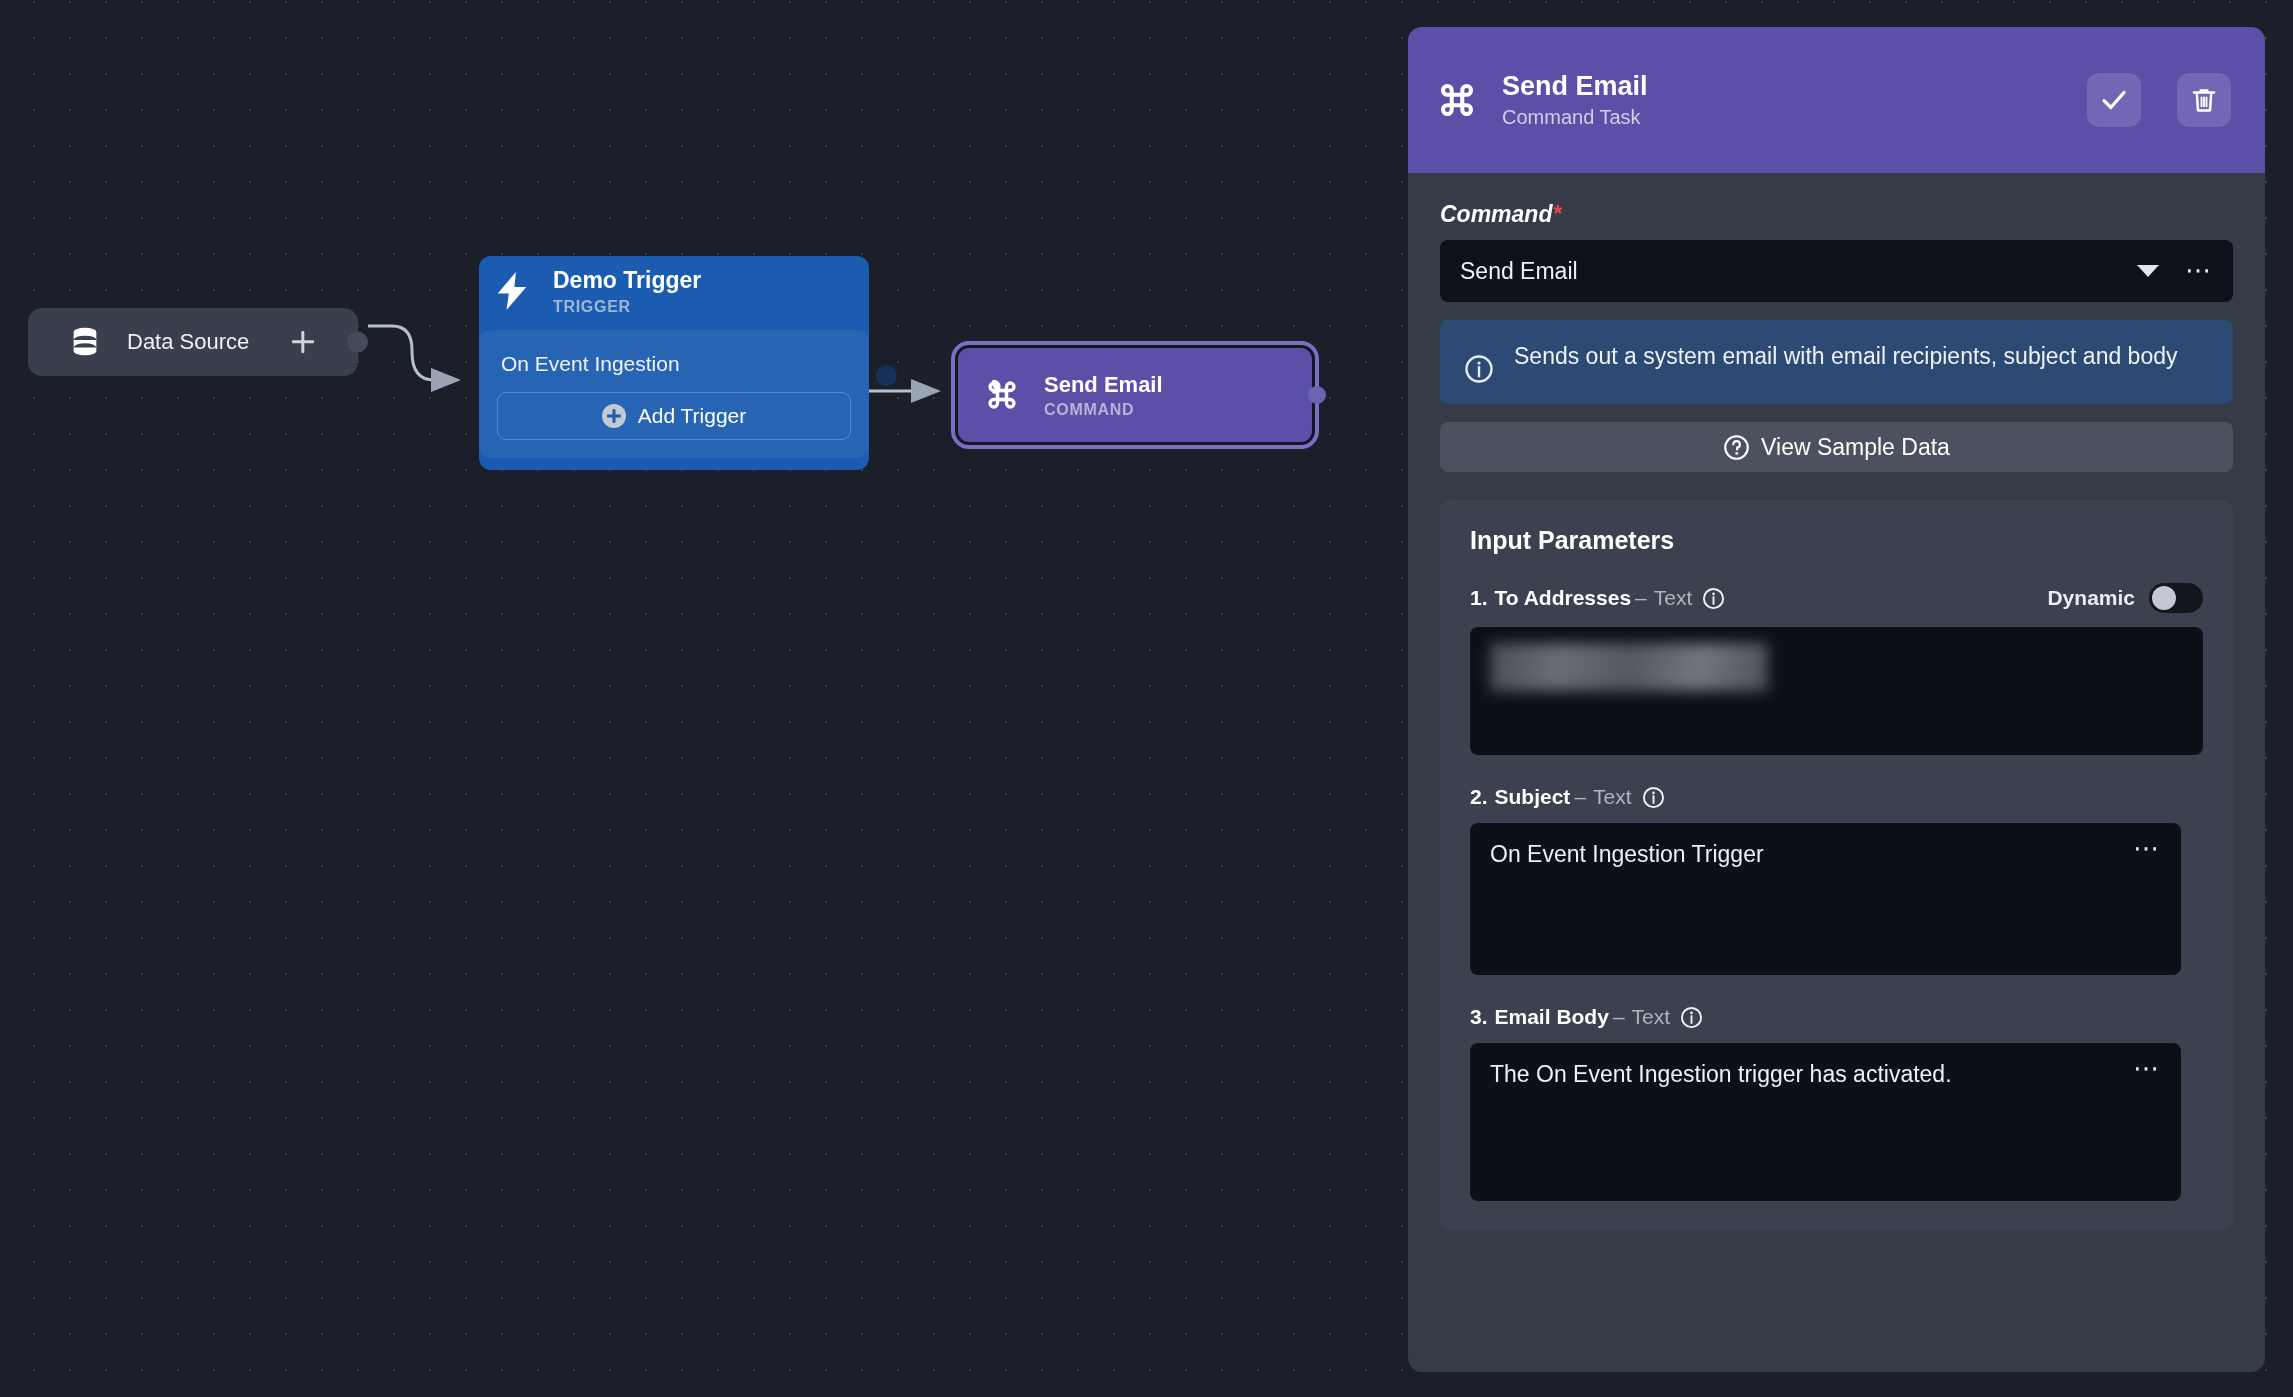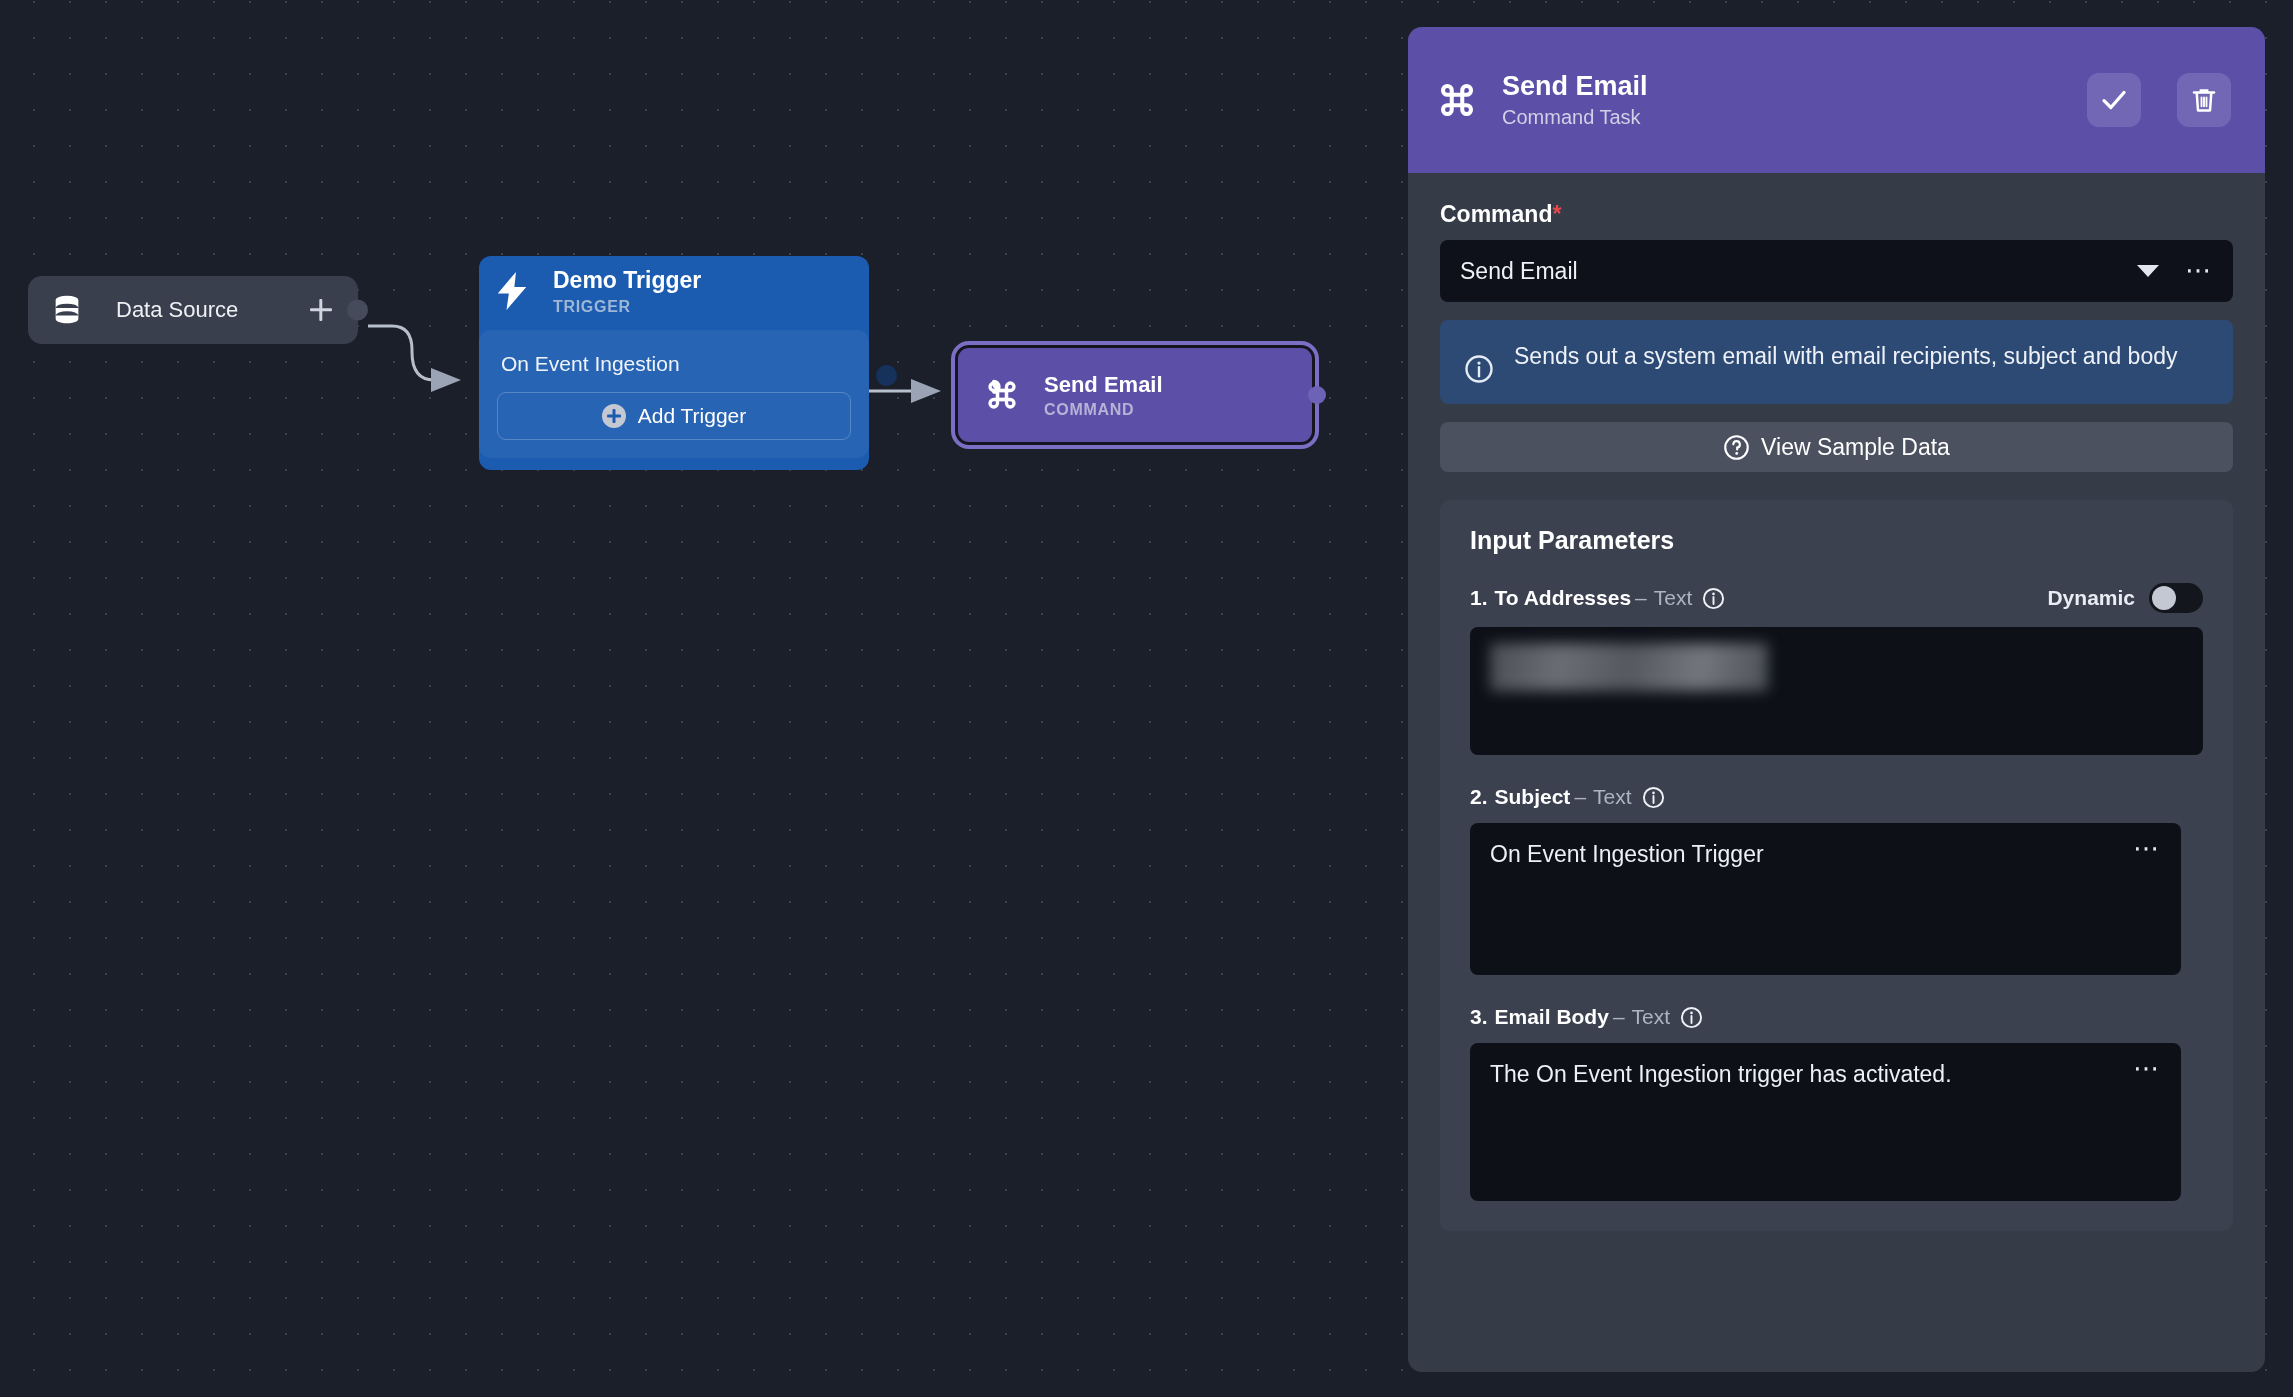--- a/index.html
+++ b/index.html
@@ -20,28 +20,28 @@
     background-image: radial-gradient(circle, #3a4050 1.3px, transparent 1.5px);
     background-size: 36px 36px;
     background-position: 16px 20px;
   }
 
   
   .node { position: absolute; }
 
   
   #node-datasource {
-    left: 28px; top: 276px;
+    left: 28px; top: 308px;
     width: 330px; height: 68px;
     background: #3a3f4d;
     border-radius: 14px;
     display: flex;
     align-items: center;
-    padding: 0 22px;
-    gap: 32px;
+    padding: 0 40px;
+    gap: 25px;
   }
   #node-datasource .ds-label {
     color: #eef0f4;
     font-size: 22px;
     flex: 1;
   }
   .db-icon { width: 34px; height: 34px; display: block; }
   .plus-btn {
     width: 30px; height: 30px;
     position: relative;
@@ -159,20 +159,21 @@
 
   #panel-body {
     padding: 28px 32px 0 32px;
     flex: 1;
     overflow: hidden;
   }
 
   .field-label {
     color: #ffffff; font-size: 23px; font-weight: 700;
     margin-bottom: 12px;
+    font-style: italic;
   }
   .req-star { color: #e5484d; font-weight: 700; }
 
   #command-select {
     background: #0e1119;
     border-radius: 8px;
     height: 62px;
     display: flex; align-items: center;
     padding: 0 20px;
     cursor: pointer;

